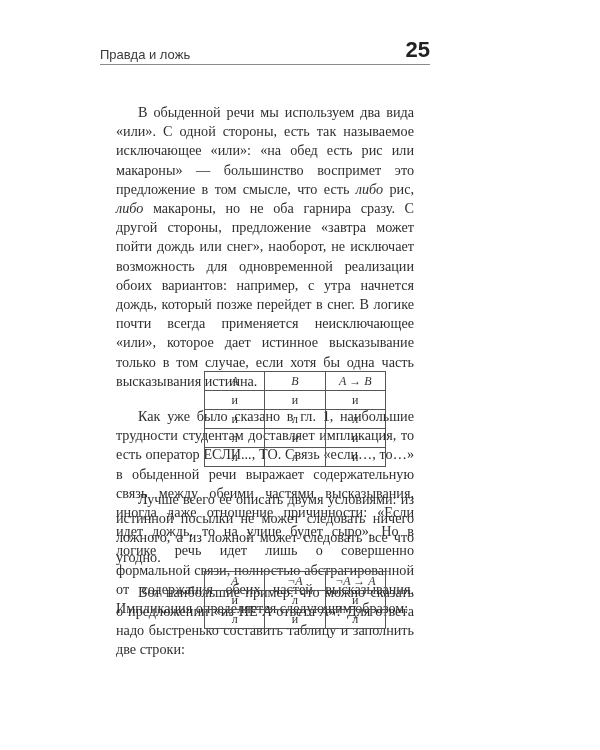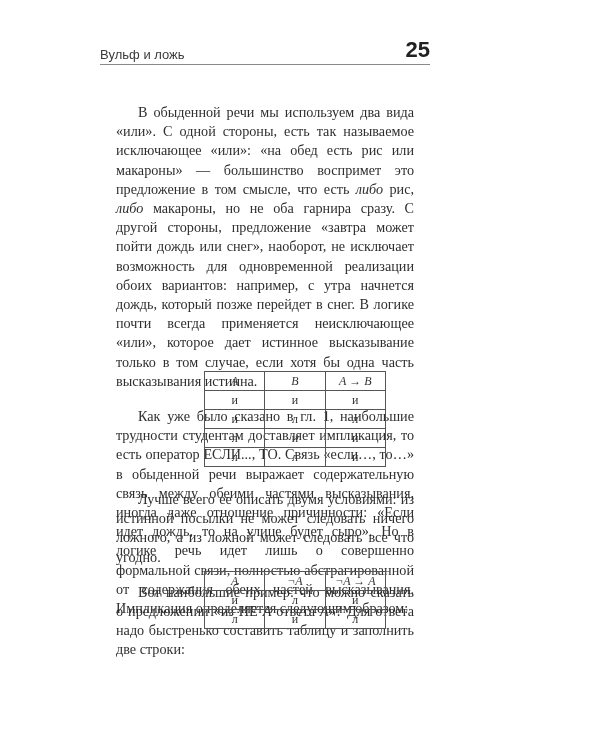--- a/index.html
+++ b/index.html
@@ -34,21 +34,21 @@
     font-weight: normal; width: 60px;
   }
   .tt th { font-style: italic; }
 </style>
 </head>
 <body>
 
 <div class="page">
 
   <div class="header">
-    <span class="running-title">Вульф и ложь</span>
+    <span class="running-title">Правда и ложь</span>
     <span class="page-number">25</span>
   </div>
 
   <div class="body-text" style="top:87px;">
     <p class="para"><span>В обыденной речи мы используем два вида «или». С одной стороны, есть так называемое исключающее «или»: «на обед есть рис или макароны» — большинство воспримет это предложение в том смысле, что есть </span><em>либо</em><span> рис, </span><em>либо</em><span> макароны, но не оба гарнира сразу. С другой стороны, предложение «завтра может пойти дождь или снег», наоборот, не исключает возможность для одновременной реализации обоих вариантов: например, с утра начнется дождь, который позже перейдет в снег. В логике почти всегда применяется неисключающее «или», которое дает истинное высказывание только в том случае, если хотя бы одна часть высказывания истинна.</span></p>
     <p class="para">Как уже было сказано в гл. 1, наибольшие трудности студентам доставляет импликация, то есть оператор ЕСЛИ..., ТО. Связь «если…, то…» в обыденной речи выражает содержательную связь между обеими частями высказывания, иногда даже отношение причинности: «Если идет дождь, то на улице будет сыро». Но в логике речь идет лишь о совершенно формальной связи, полностью абстрагированной от содержания обеих частей высказывания. Импликация определяется следующим образом:</p>
   </div>
 
   <table class="tt" style="left:204px; top:371px; width:182px;">
     <tbody>

